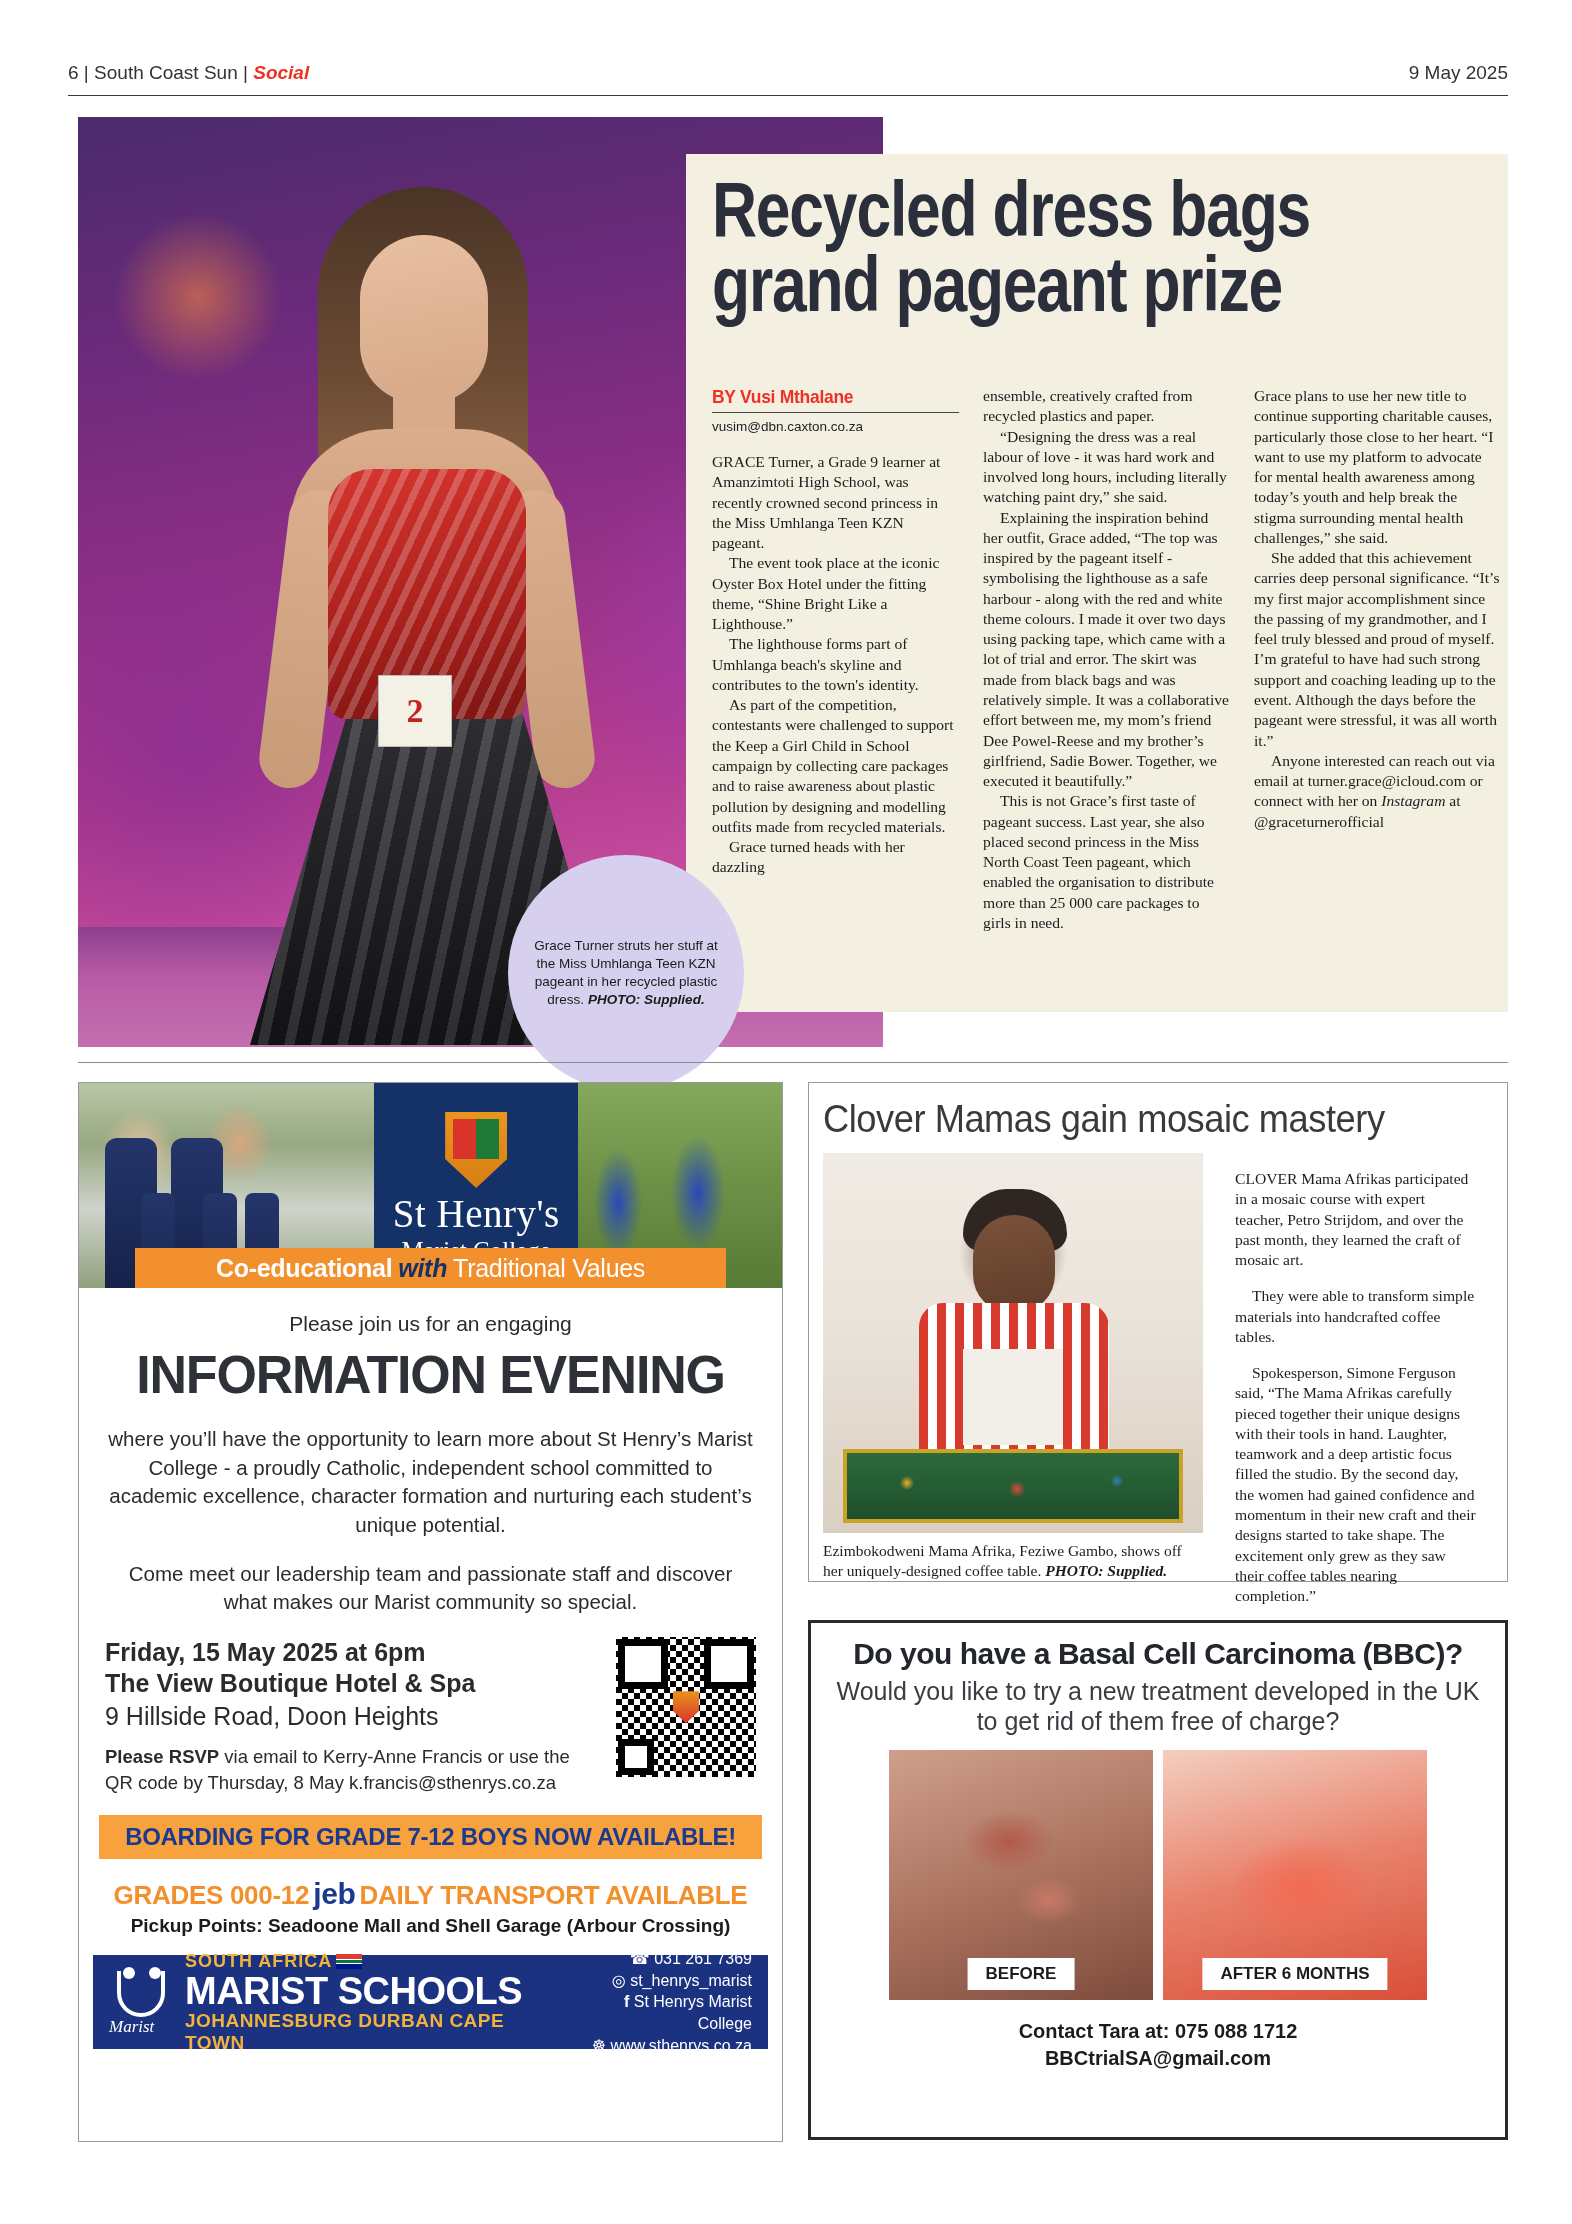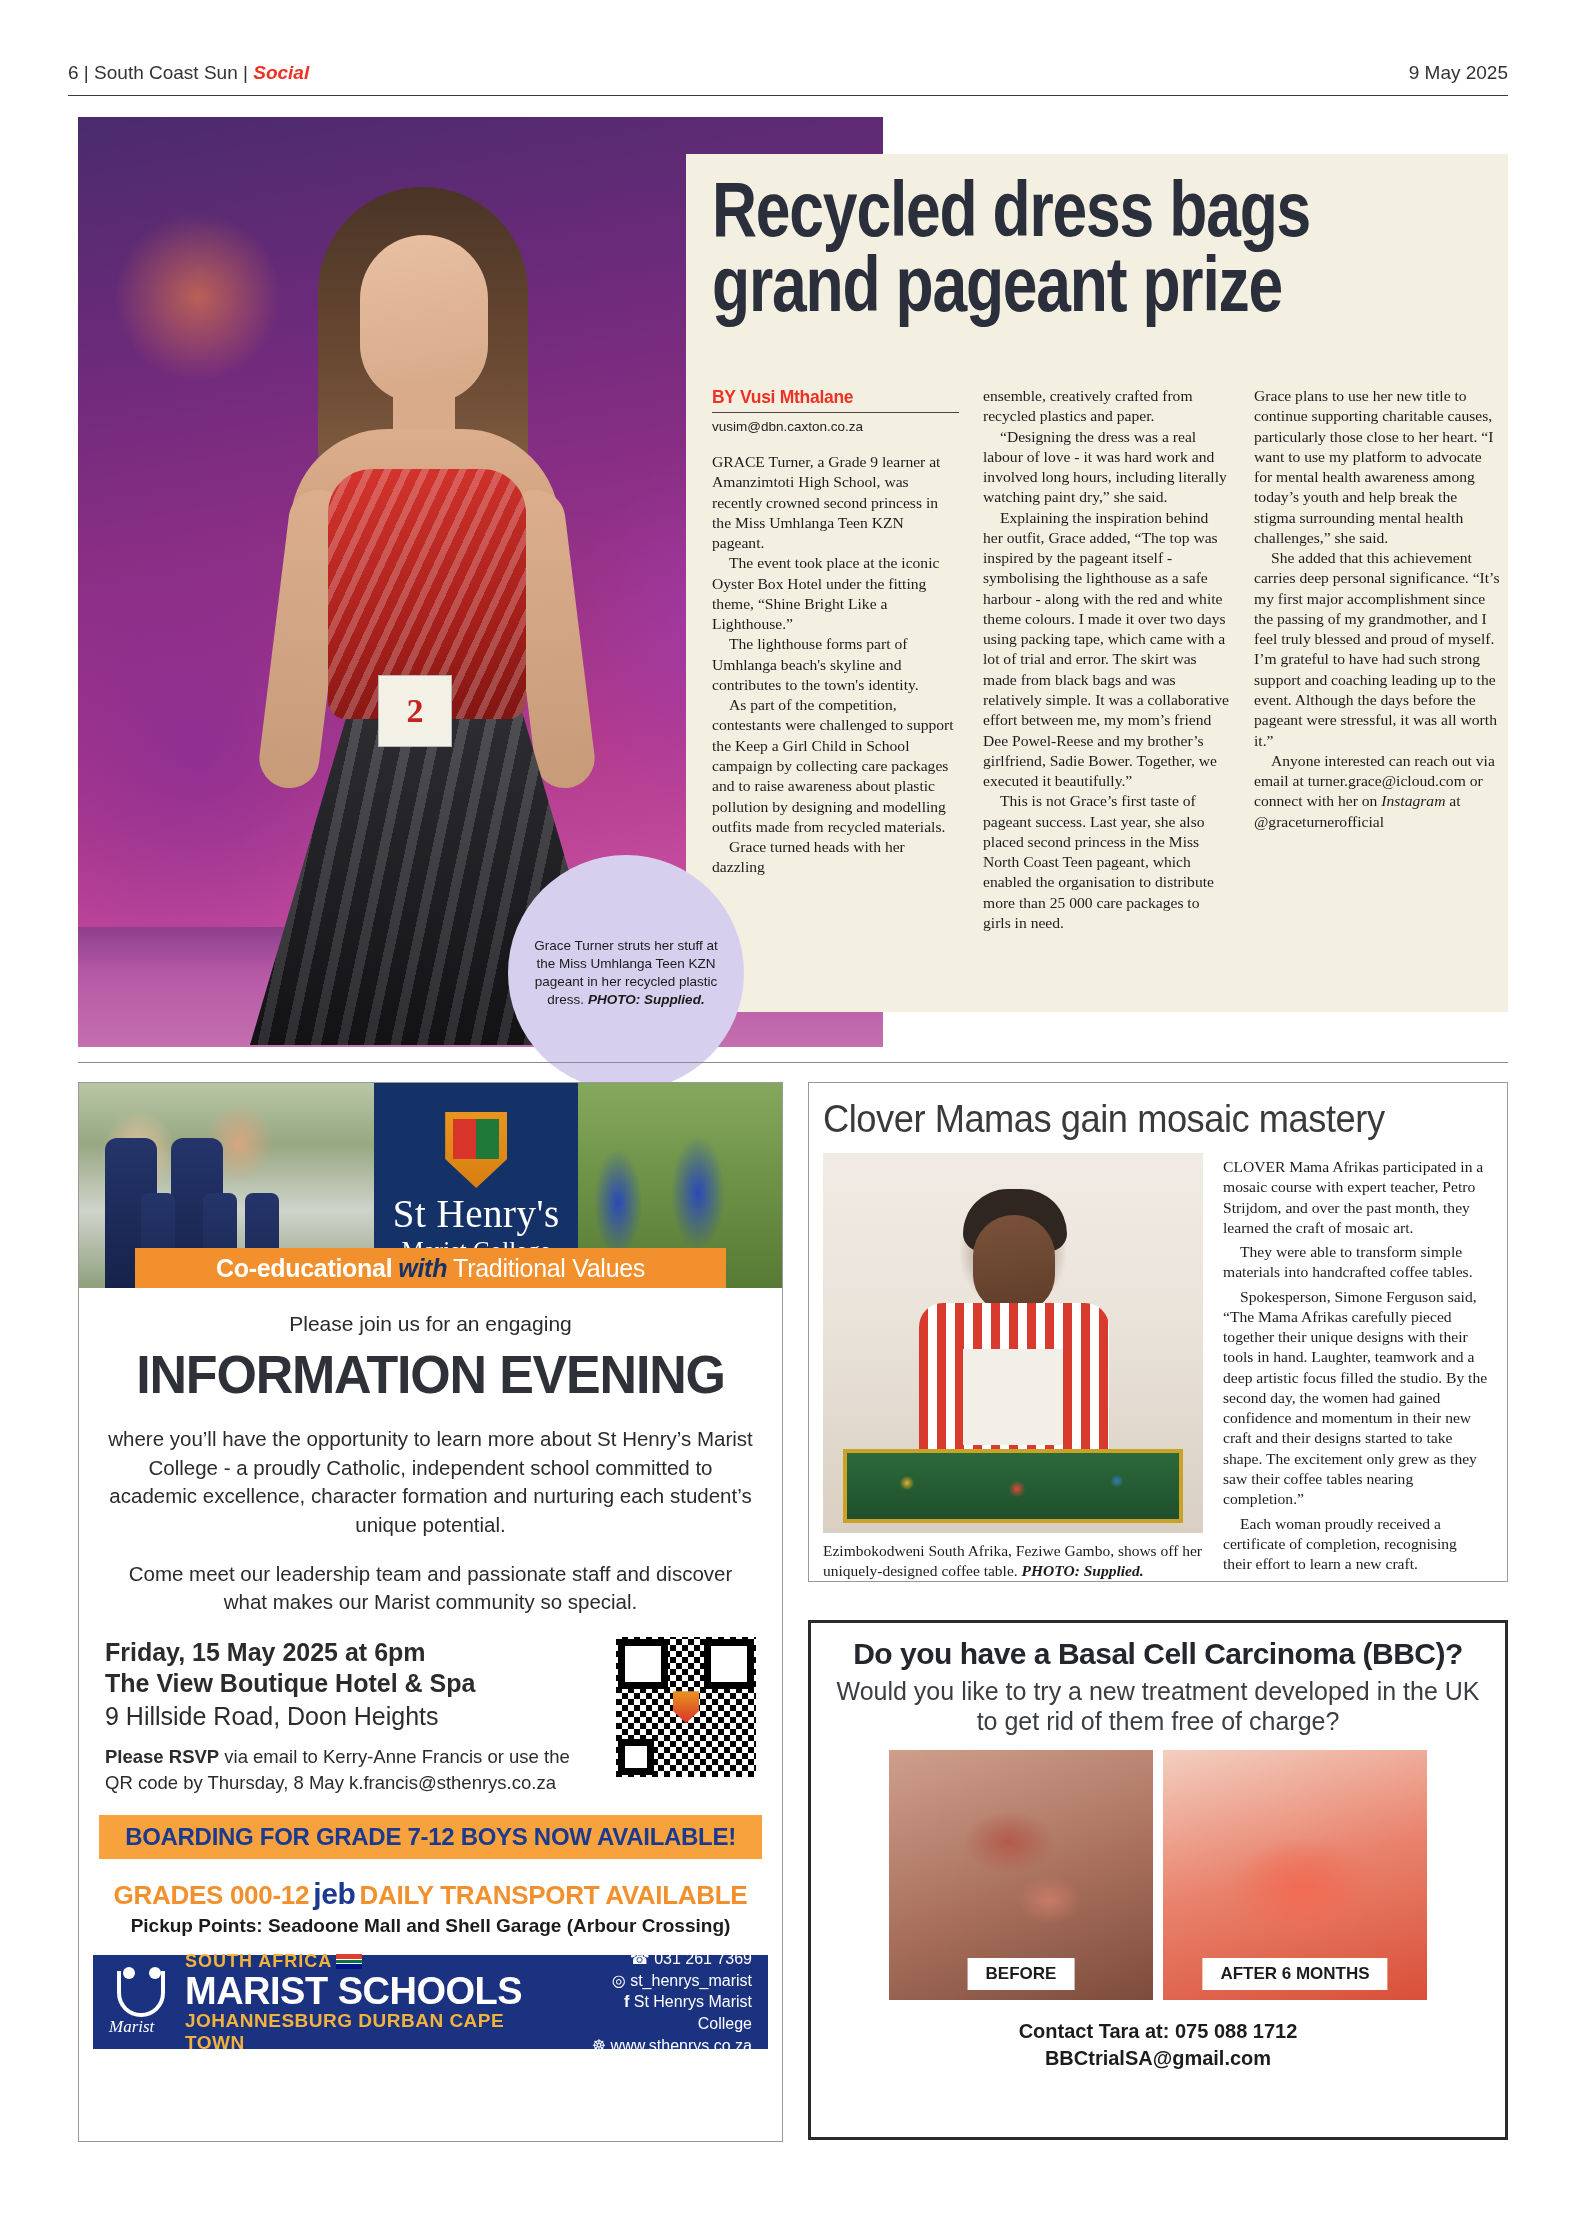--- a/index.html
+++ b/index.html
@@ -315,21 +315,21 @@
     border:4px solid #c9a227; }
   .clover-caption {
     font-family:"Liberation Serif", serif; font-size:15.5px; line-height:1.28;
     color:#1c1c1c; margin-top:8px;
   }
   .clover-caption i { font-style:italic; font-weight:bold; }
   .clover-text {
     flex:1; font-family:"Liberation Serif", serif;
     font-size:15.6px; line-height:1.30; color:#1c1c1c;
   }
-  .clover-text p { margin:4px; text-indent:17px; }
+  .clover-text p { margin:16px; text-indent:17px; }
   .clover-text p.first { text-indent:0; }
 
   
   .bbc {
     position:absolute; left:808px; top:1620px; width:700px; height:520px;
     border:3px solid #2a2a2a; background:#fff; padding:14px 16px;
     text-align:center;
   }
   .bbc-h1 { font-size:30px; font-weight:bold; color:#23262c; letter-spacing:-.5px; }
   .bbc-h2 { font-size:25px; color:#3a3d42; line-height:1.18; margin-top:6px; }
@@ -505,21 +505,21 @@
     <div class="clover-row">
       <div class="clover-photo-wrap">
         <div class="clover-photo">
           <div class="cp-hair"></div>
           <div class="cp-face"></div>
           <div class="cp-torso"></div>
           <div class="cp-apron"></div>
           <div class="cp-table"></div>
         </div>
         <div class="clover-caption">
-          <span>Ezimbokodweni South Afrika, Feziwe Gambo, shows off her uniquely-designed coffee table.</span>
+          <span>Ezimbokodweni Mama Afrika, Feziwe Gambo, shows off her uniquely-designed coffee table.</span>
           <i>PHOTO: Supplied.</i>
         </div>
       </div>
       <div class="clover-text">
         <p class="first">CLOVER Mama Afrikas participated in a mosaic course with expert teacher, Petro Strijdom, and over the past month, they learned the craft of mosaic art.</p>
         <p>They were able to transform simple materials into handcrafted coffee tables.</p>
         <p>Spokesperson, Simone Ferguson said, “The Mama Afrikas carefully pieced together their unique designs with their tools in hand. Laughter, teamwork and a deep artistic focus filled the studio. By the second day, the women had gained confidence and momentum in their new craft and their designs started to take shape. The excitement only grew as they saw their coffee tables nearing completion.”</p>
         <p>Each woman proudly received a certificate of completion, recognising their effort to learn a new craft.</p>
       </div>
     </div>

